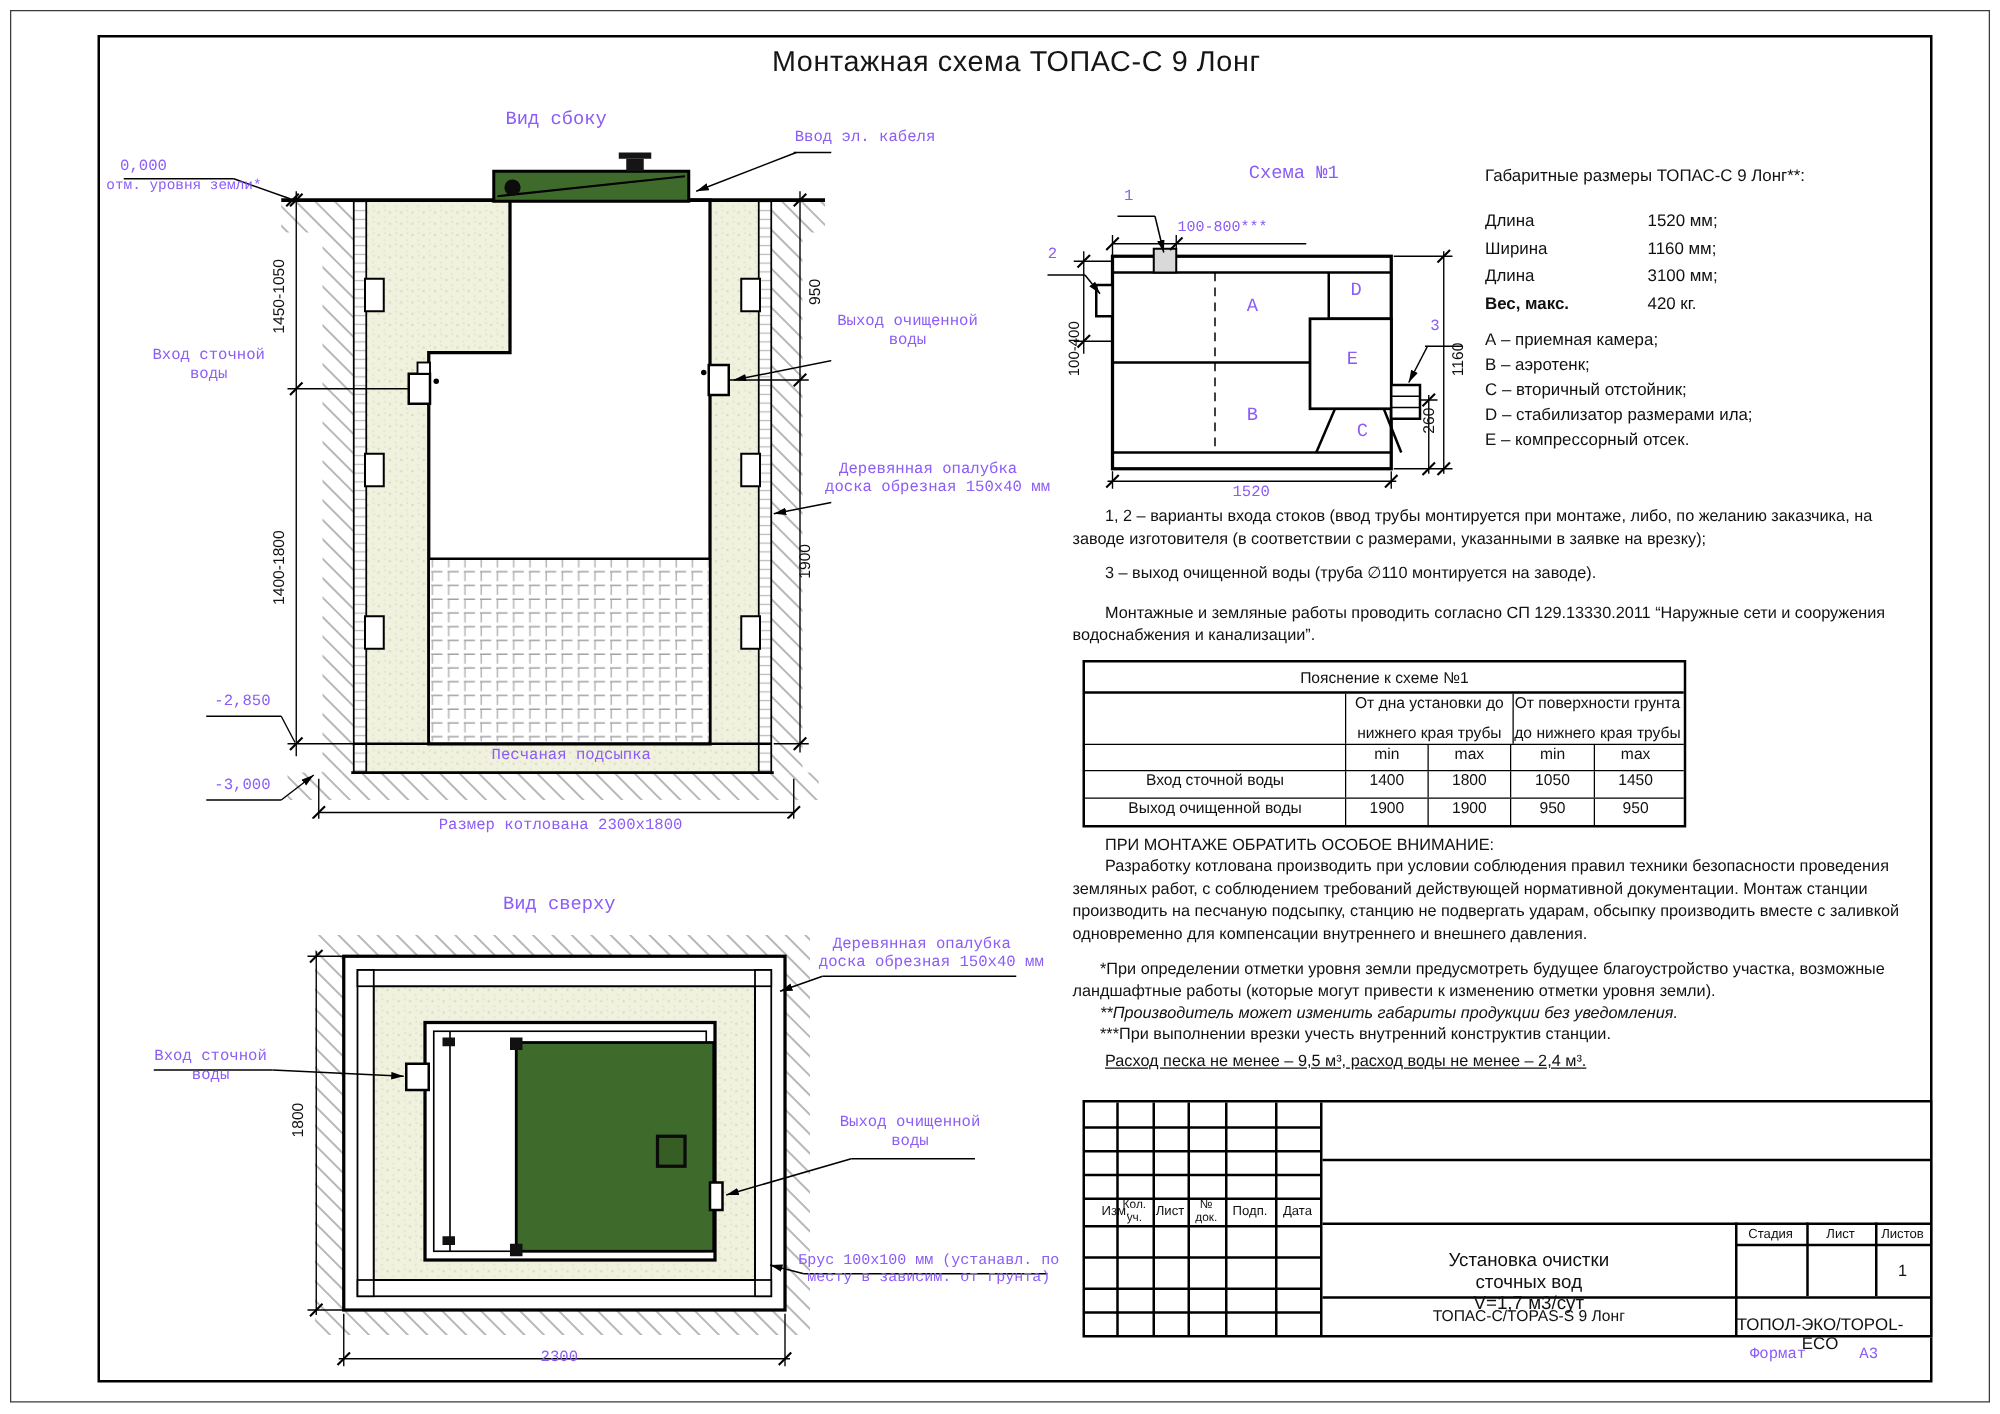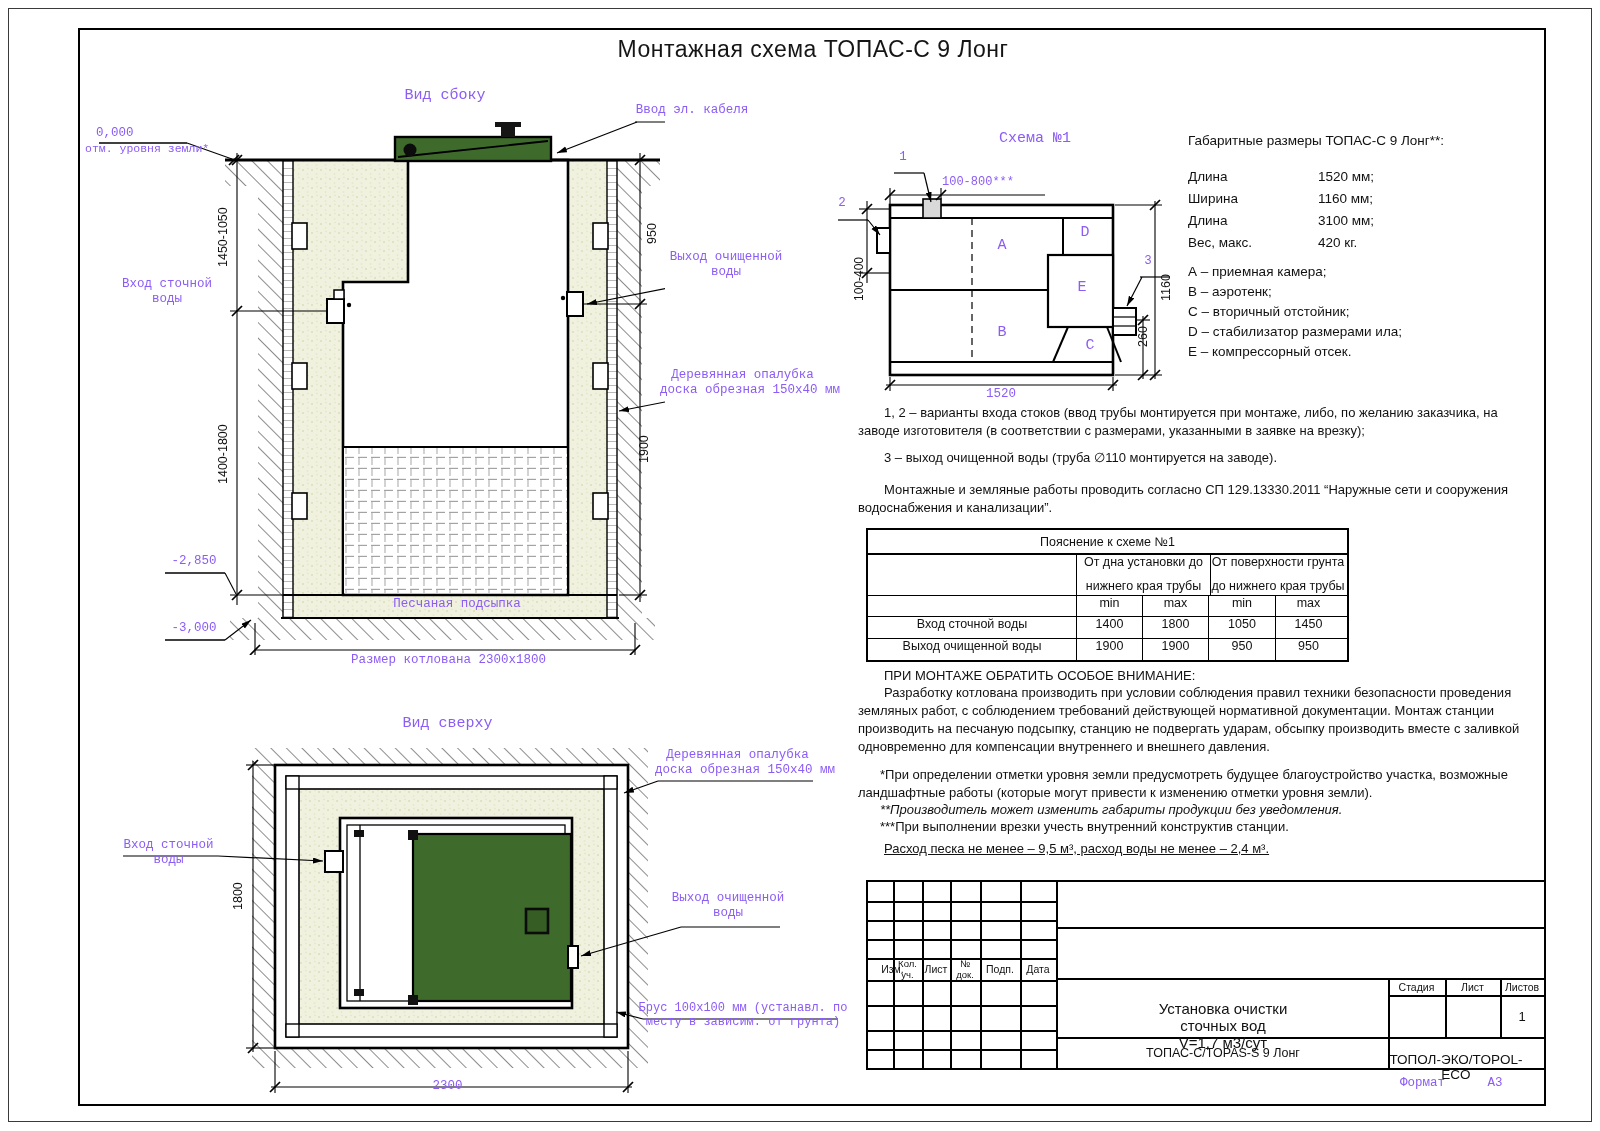--- a/index.html
+++ b/index.html
@@ -325,21 +325,21 @@
   <div class="lbl big" style="left:1075px;top:224px;width:20px;">D</div>
   <div class="lbl big" style="left:1072px;top:279px;width:20px;">E</div>
 
   <div class="par" style="left:1188px;top:132px;font-size:13.5px;">Габаритные размеры ТОПАС-С 9 Лонг**:</div>
   <div class="par" style="left:1188px;top:168px;width:120px;font-size:13.5px;">Длина</div>
   <div class="par" style="left:1318px;top:168px;width:110px;font-size:13.5px;">1520 мм;</div>
   <div class="par" style="left:1188px;top:190px;width:120px;font-size:13.5px;">Ширина</div>
   <div class="par" style="left:1318px;top:190px;width:110px;font-size:13.5px;">1160 мм;</div>
   <div class="par" style="left:1188px;top:212px;width:120px;font-size:13.5px;">Длина</div>
   <div class="par" style="left:1318px;top:212px;width:110px;font-size:13.5px;">3100 мм;</div>
-  <div class="par" style="left:1188px;top:234px;width:120px;font-size:13.5px;">Вес, макс.</div>
+  <div class="par" style="left:1188px;top:234px;width:120px;font-size:13.5px;font-weight:bold;">Вес, макс.</div>
   <div class="par" style="left:1318px;top:234px;width:110px;font-size:13.5px;">420 кг.</div>
   <div class="par" style="left:1188px;top:263px;width:350px;font-size:13.5px;">А – приемная камера;</div>
   <div class="par" style="left:1188px;top:283px;width:350px;font-size:13.5px;">В – аэротенк;</div>
   <div class="par" style="left:1188px;top:303px;width:350px;font-size:13.5px;">С – вторичный отстойник;</div>
   <div class="par" style="left:1188px;top:323px;width:350px;font-size:13.5px;">D – стабилизатор размерами ила;</div>
   <div class="par" style="left:1188px;top:343px;width:350px;font-size:13.5px;">Е – компрессорный отсек.</div>
 
   <div class="par ind" style="left:858px;top:404px;width:684px;">1, 2 – варианты входа стоков (ввод трубы монтируется при монтаже, либо, по желанию заказчика, на заводе изготовителя (в соответствии с размерами, указанными в заявке на врезку);</div>
   <div class="par ind" style="left:858px;top:449px;width:684px;">3 – выход очищенной воды (труба ∅110 монтируется на заводе).</div>
   <div class="par ind" style="left:858px;top:481px;width:688px;">Монтажные и земляные работы проводить согласно СП 129.13330.2011 “Наружные сети и сооружения водоснабжения и канализации”.</div>

